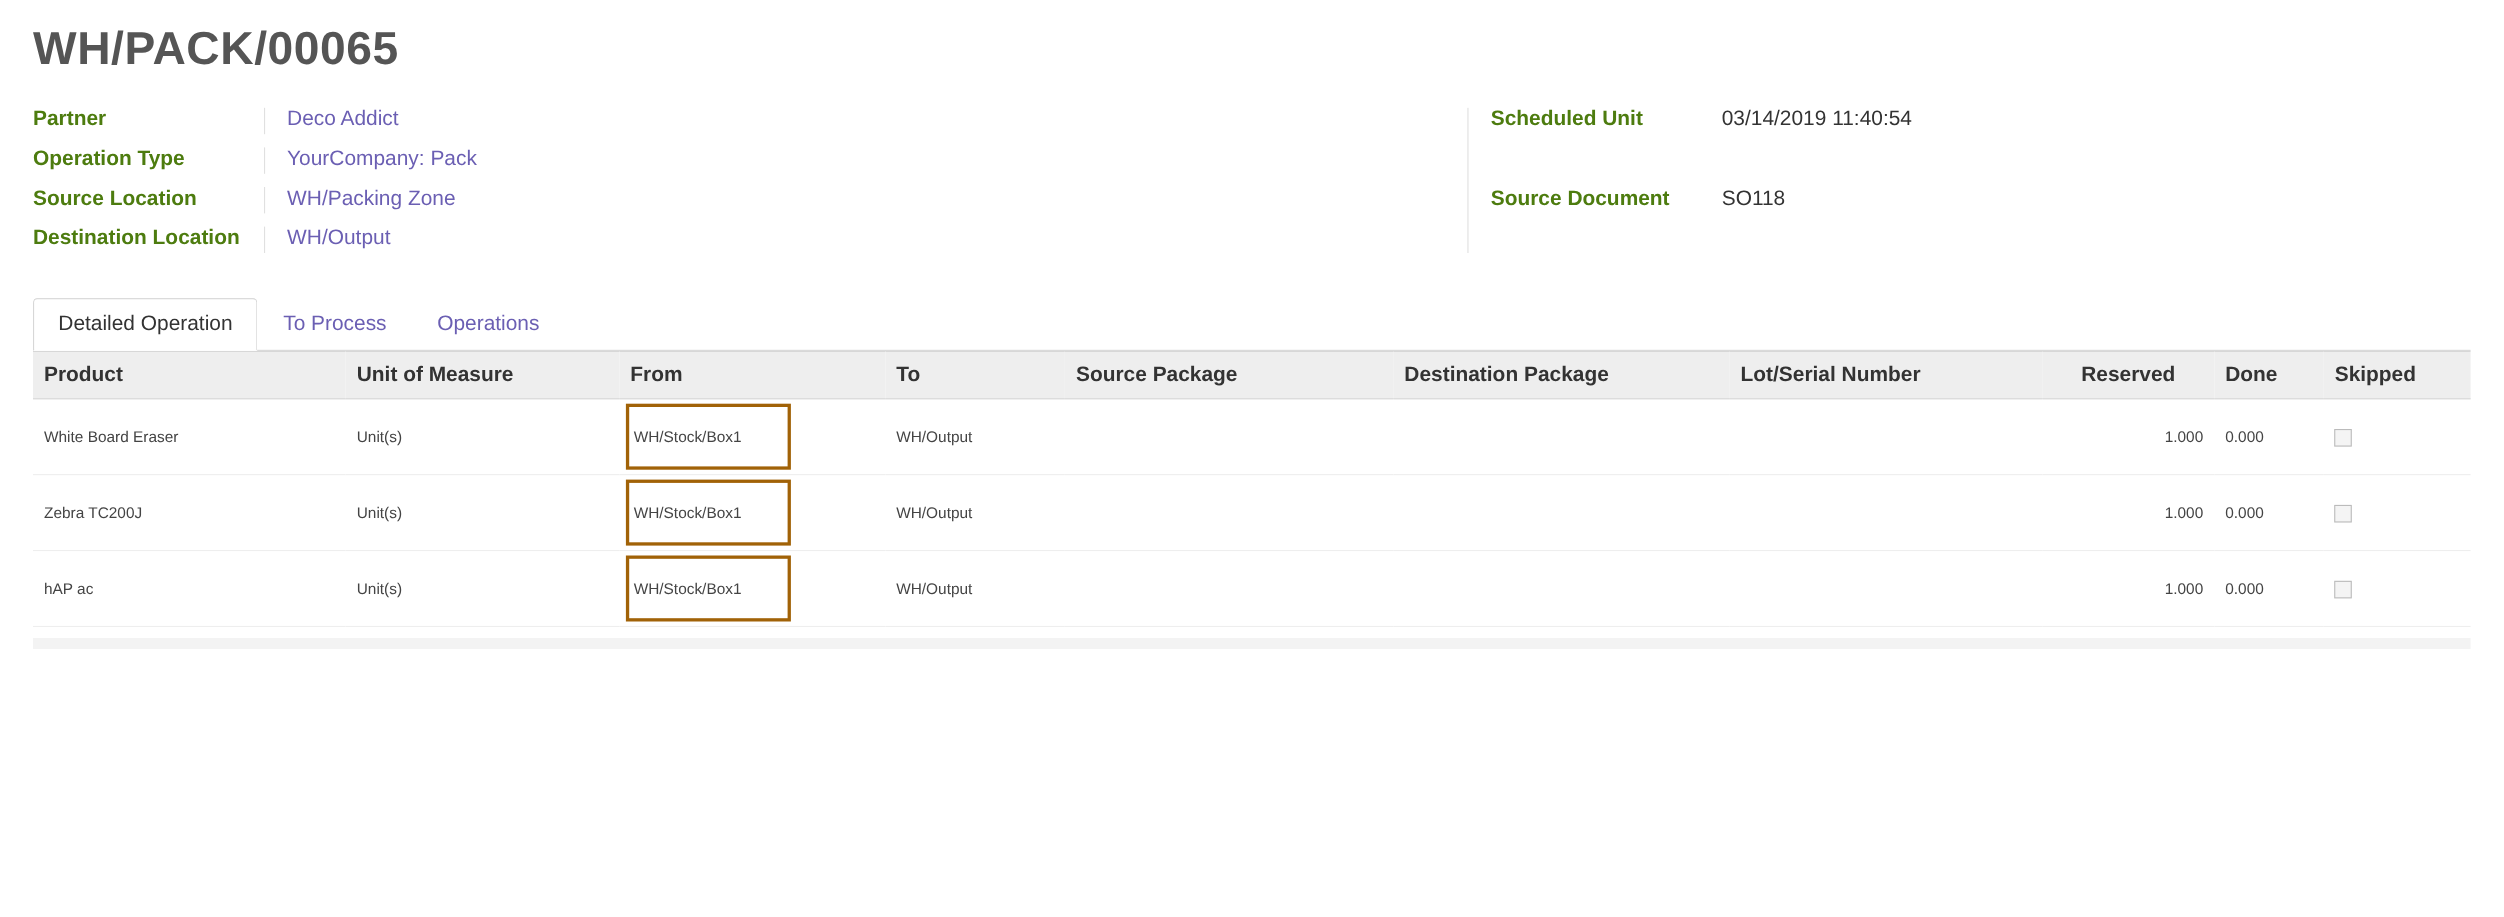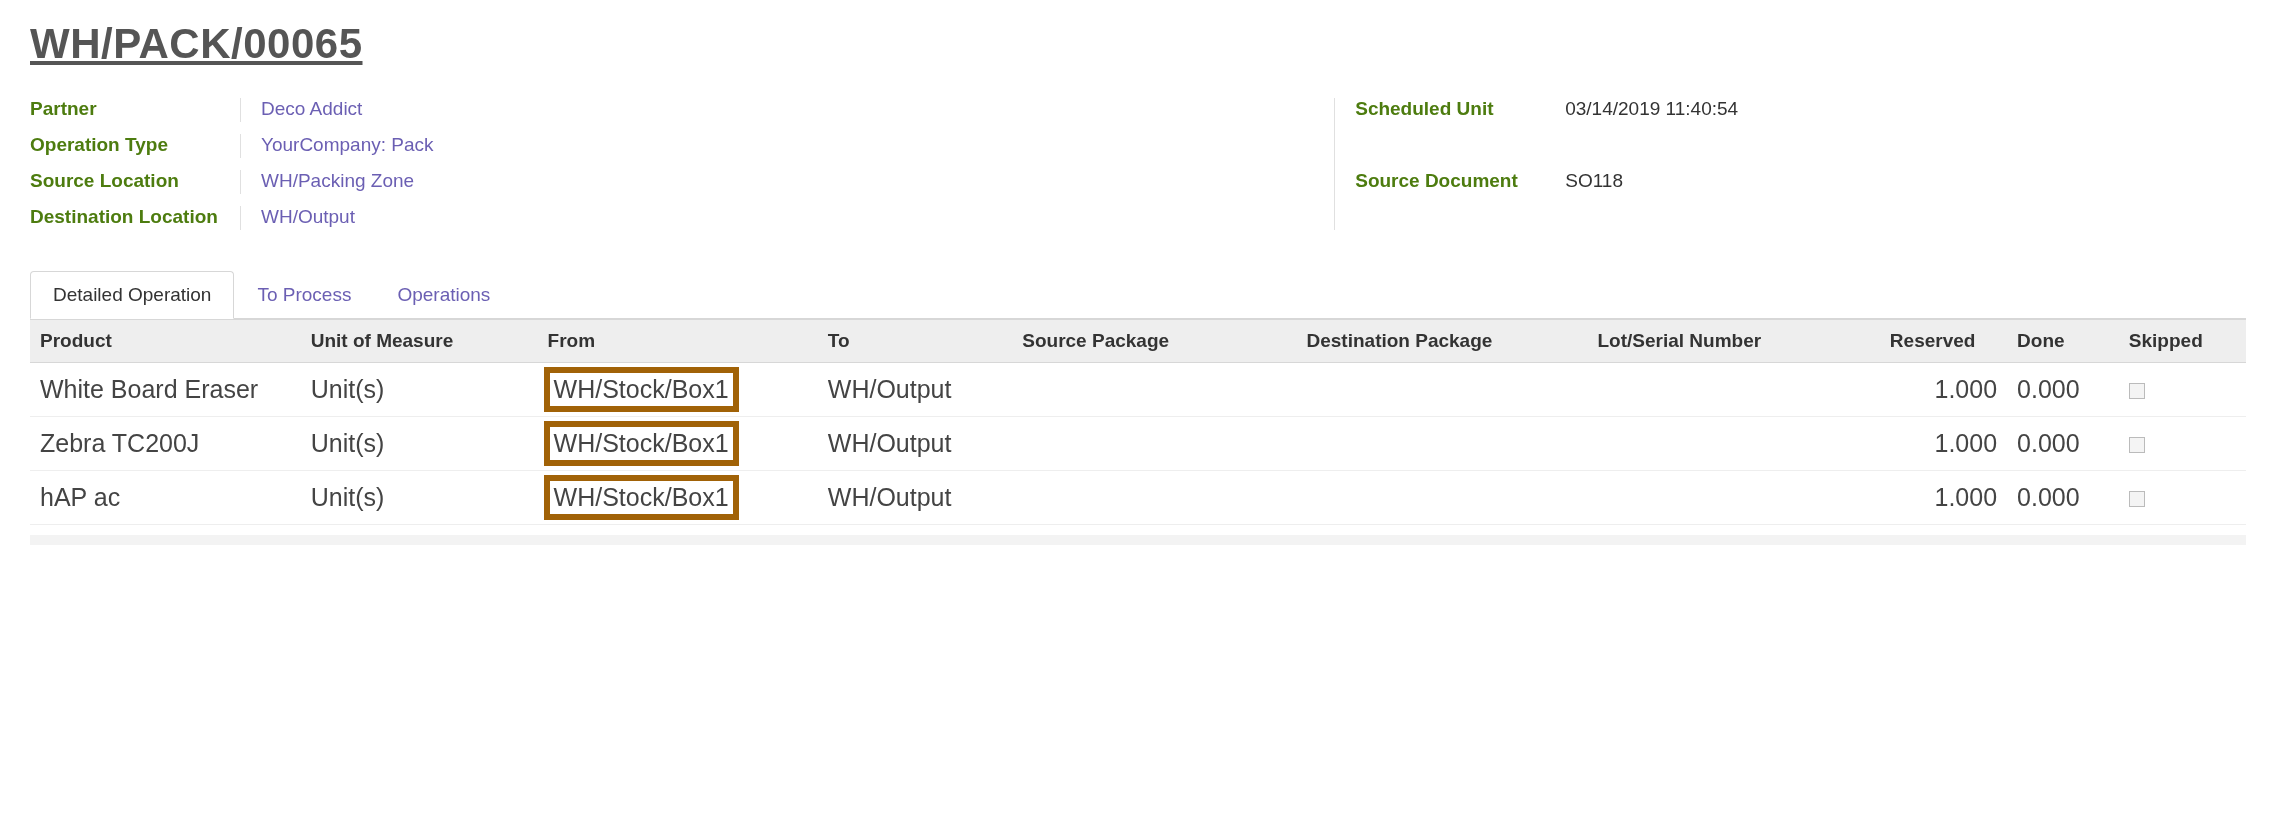--- a/index.html
+++ b/index.html
@@ -10,21 +10,20 @@
     font-size: 19px;
     color: #333;
     background: #fff;
   }
   h1 {
     font-size: 42px;
     font-weight: 700;
     color: #555;
     margin: 0 0 30px 0;
     letter-spacing: 0.5px;
-    text-decoration: underline;
   }
   .form-area {
     display: flex;
     gap: 60px;
     margin-bottom: 40px;
   }
   .form-col {
     display: grid;
     grid-template-columns: 210px 1fr;
     row-gap: 12px;
@@ -77,27 +76,27 @@
     padding: 10px 10px;
     border-top: 1px solid #d7d7d7;
     border-bottom: 1px solid #d7d7d7;
     font-size: 19px;
     margin-left: 18px;
   }
   thead th.right { text-align: center; }
   tbody td {
     padding: 8px 10px;
     border-bottom: 1px solid #eee;
-    font-size: 25px;
+    font-size: 14px;
     color: #444;
   }
   tbody td.right { text-align: right; }
   .highlight-box {
-    border: 6px solid #a16207;
-    padding: 2px 4px;
+    border: 3px solid #a16207;
+    padding: 19px 4px;
     display: inline-block;
     min-width: 150px;
   }
   .from-cell-wrap { padding: 4px 6px; }
   .checkbox {
     width: 16px;
     height: 16px;
     border: 1px solid #bbb;
     background: #f4f4f4;
     display: inline-block;

